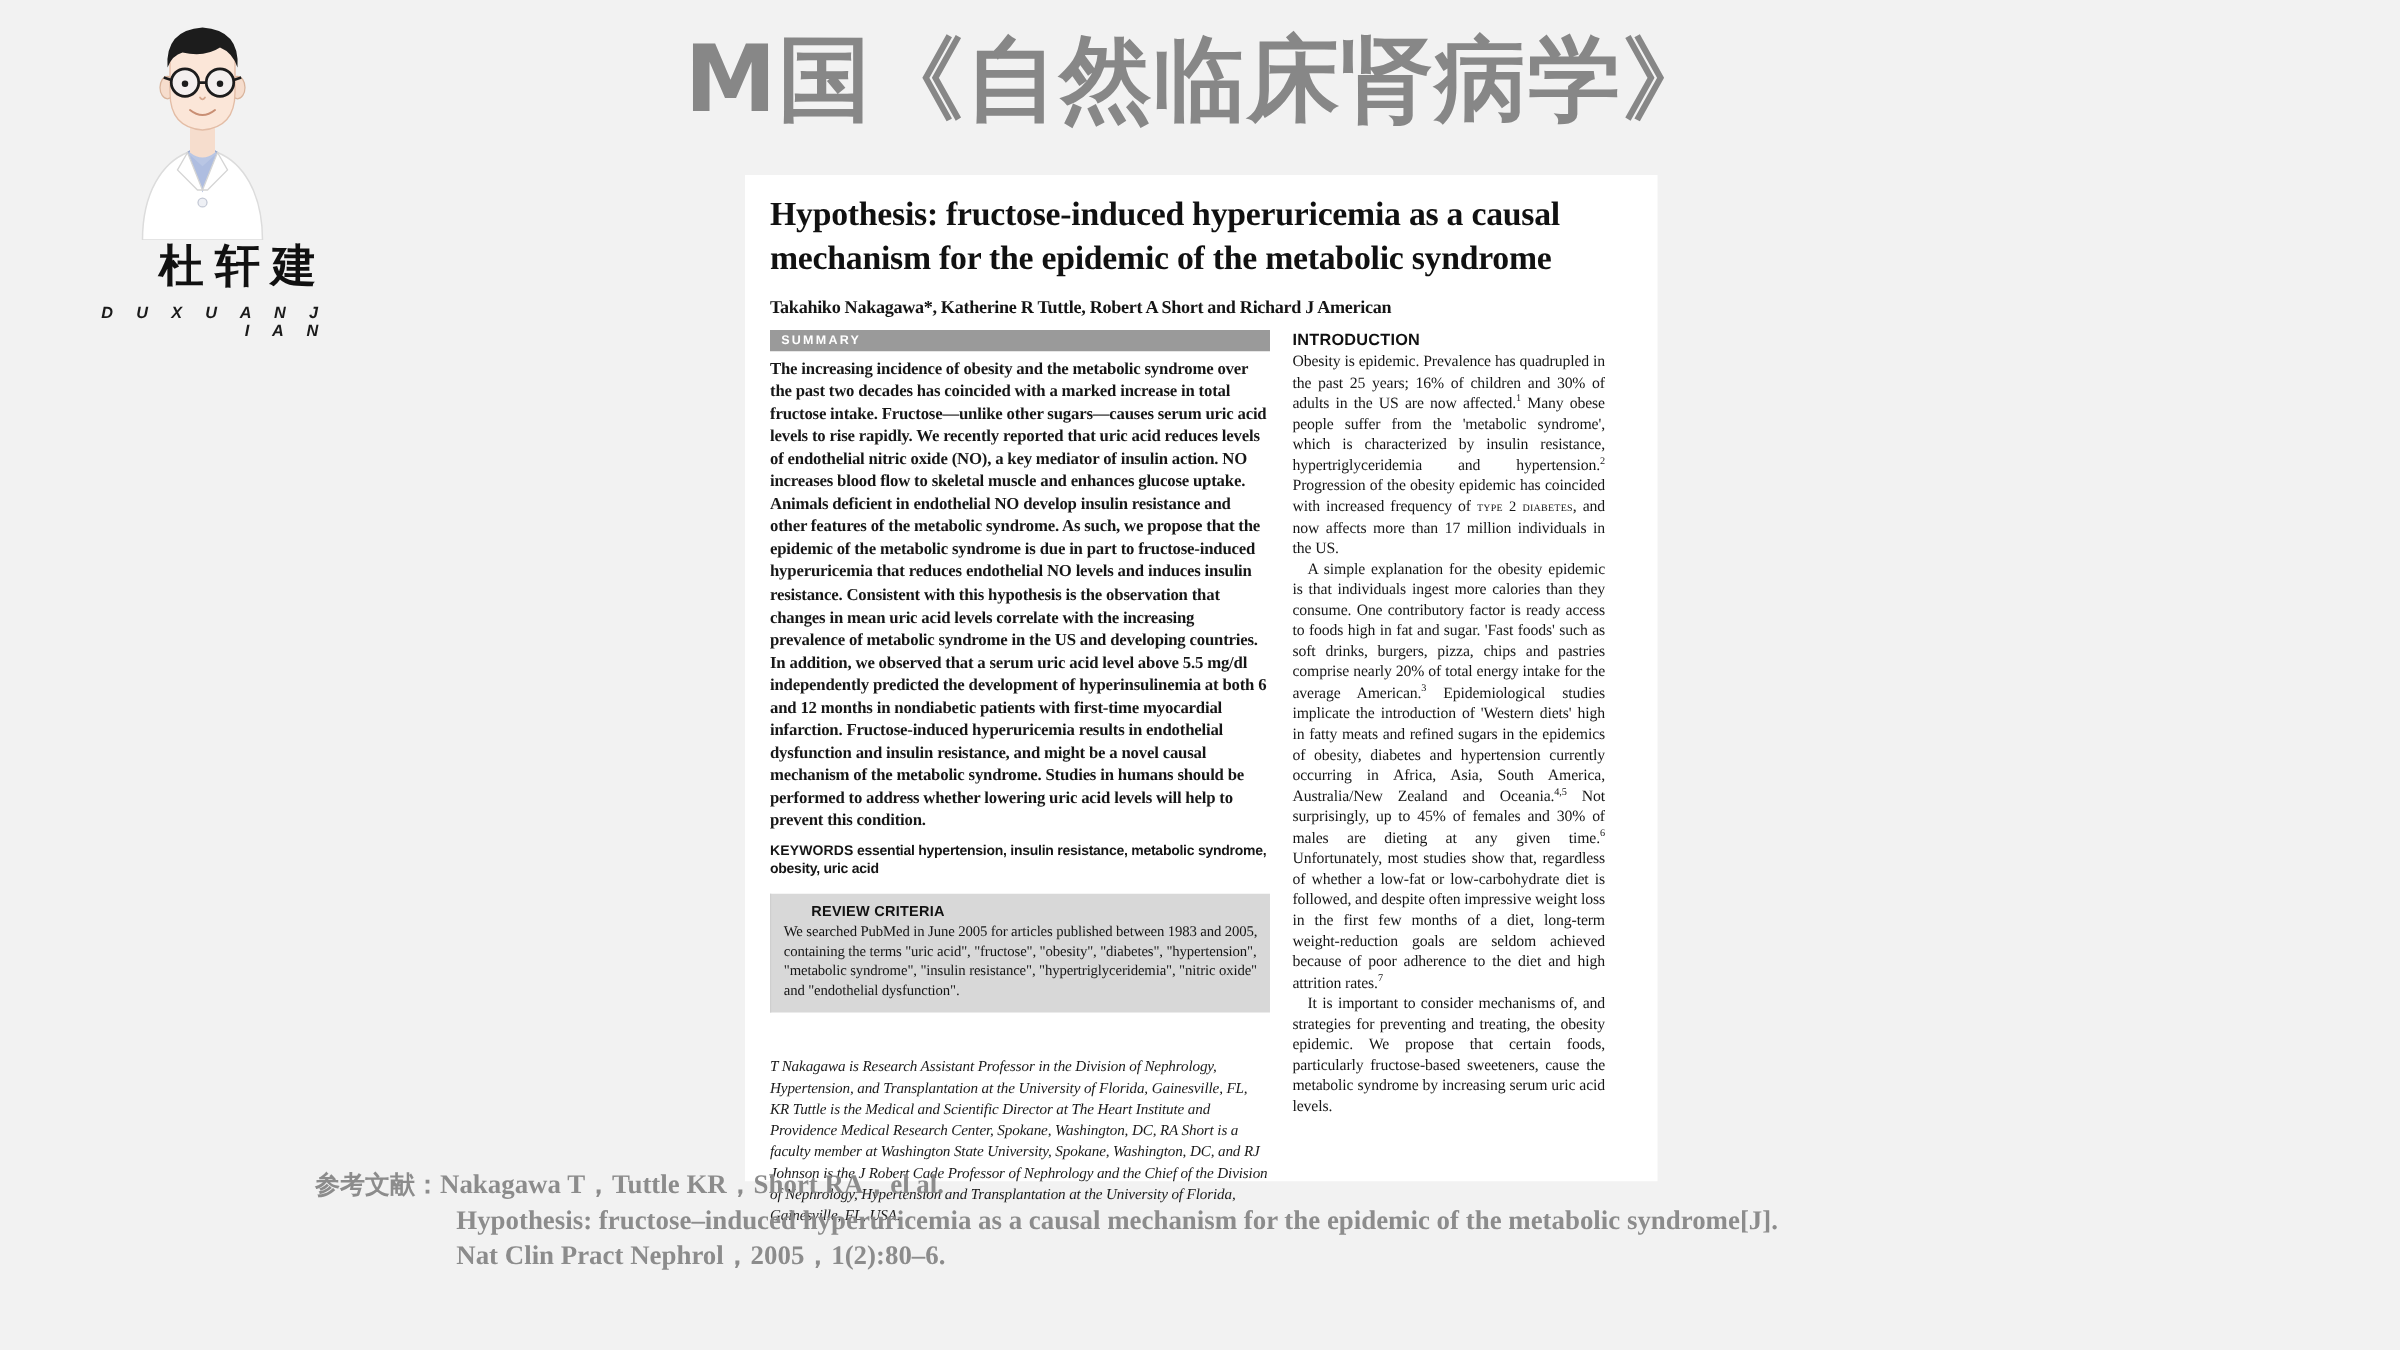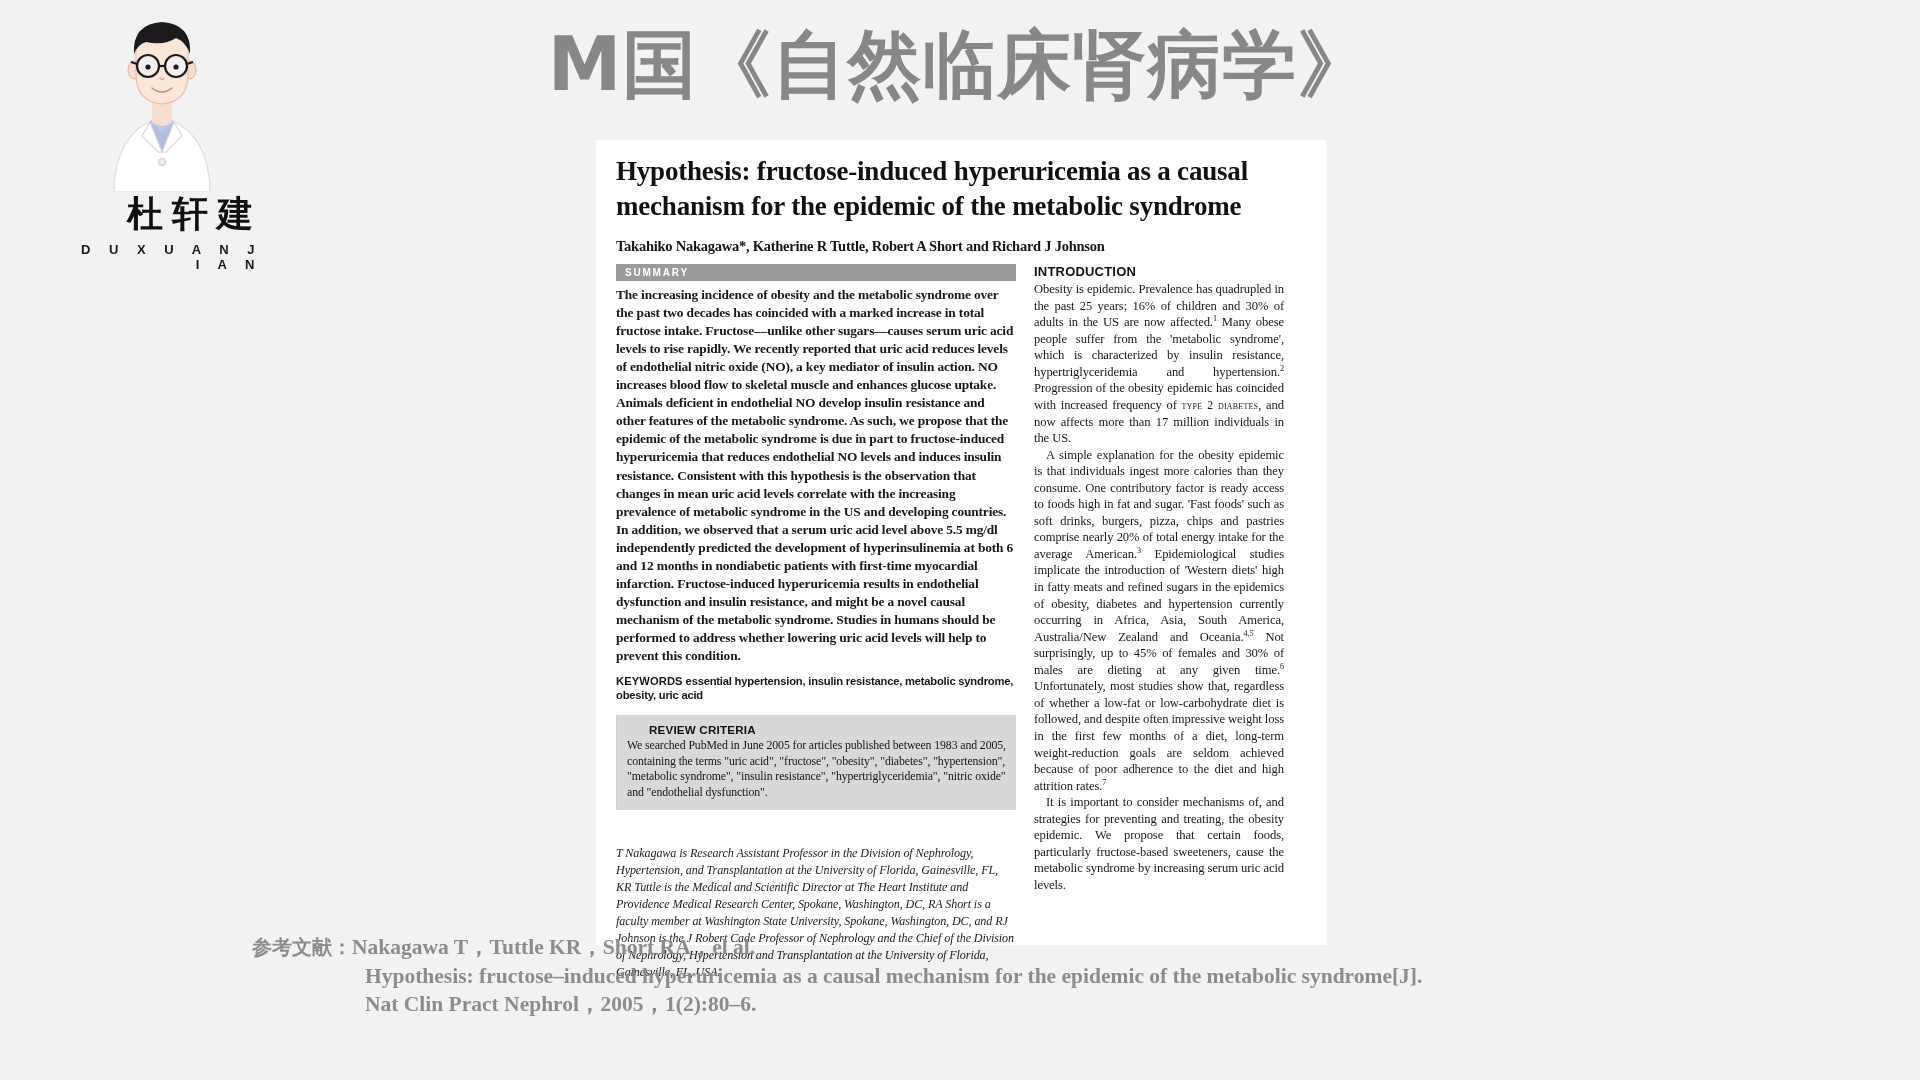--- a/index.html
+++ b/index.html
@@ -43,20 +43,21 @@
     text-indent: 9px;
   }
   #logo-pinyin {
     font-family: "Liberation Sans", sans-serif;
     font-size: 13px;
     font-weight: 600;
     letter-spacing: 7.5px;
     color: #1a1a1a;
     margin-top: 10px;
     text-indent: 7px;
+    font-style: italic;
   }
 
   
   #header-title {
     position: absolute;
     left: 0;
     right: 0;
     top: 24px;
     text-align: center;
     font-family: "DejaVu Sans", "Liberation Sans", sans-serif;
@@ -259,21 +260,21 @@
   </div>
   <div id="logo-name">杜轩建</div>
   <div id="logo-pinyin">D U X U A N J I A N</div>
 </div>
 
 <div id="header-title">M国《自然临床肾病学》</div>
 
 <div id="paper">
 
   <div id="paper-title">Hypothesis: fructose-induced hyperuricemia as a causal mechanism for the epidemic of the metabolic syndrome</div>
-  <div id="paper-authors">Takahiko Nakagawa*, Katherine R Tuttle, Robert A Short and Richard J Johnson</div>
+  <div id="paper-authors">Takahiko Nakagawa*, Katherine R Tuttle, Robert A Short and Richard J American</div>
 
   <div id="columns">
 
     <div id="col-left">
 
       <div id="summary-head">SUMMARY</div>
       <p id="summary-body">The increasing incidence of obesity and the metabolic syndrome over the past two decades has coincided with a marked increase in total fructose intake. Fructose—unlike other sugars—causes serum uric acid levels to rise rapidly. We recently reported that uric acid reduces levels of endothelial nitric oxide (NO), a key mediator of insulin action. NO increases blood flow to skeletal muscle and enhances glucose uptake. Animals deficient in endothelial NO develop insulin resistance and other features of the metabolic syndrome. As such, we propose that the epidemic of the metabolic syndrome is due in part to fructose-induced hyperuricemia that reduces endothelial NO levels and induces insulin resistance. Consistent with this hypothesis is the observation that changes in mean uric acid levels correlate with the increasing prevalence of metabolic syndrome in the US and developing countries. In addition, we observed that a serum uric acid level above 5.5 mg/dl independently predicted the development of hyperinsulinemia at both 6 and 12 months in nondiabetic patients with first-time myocardial infarction. Fructose-induced hyperuricemia results in endothelial dysfunction and insulin resistance, and might be a novel causal mechanism of the metabolic syndrome. Studies in humans should be performed to address whether lowering uric acid levels will help to prevent this condition.</p>
 
       <div id="keywords">
         <span class="kw-label">KEYWORDS</span>

